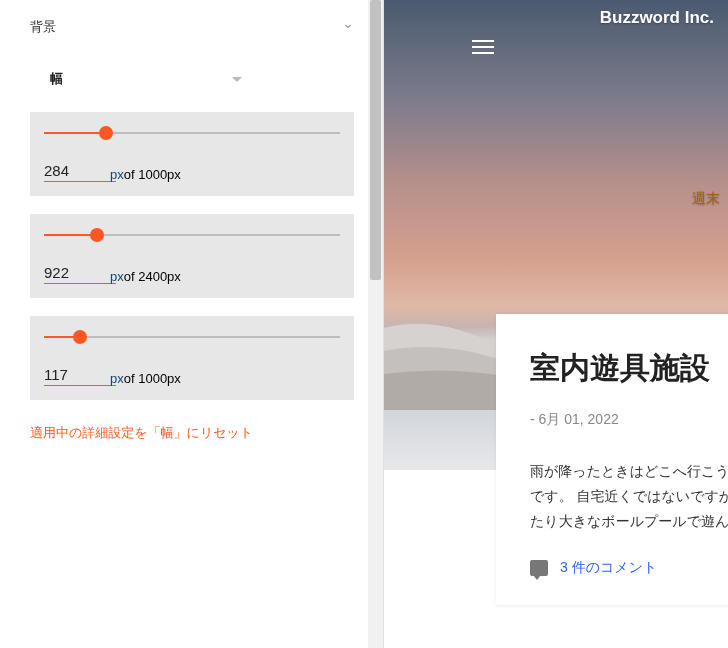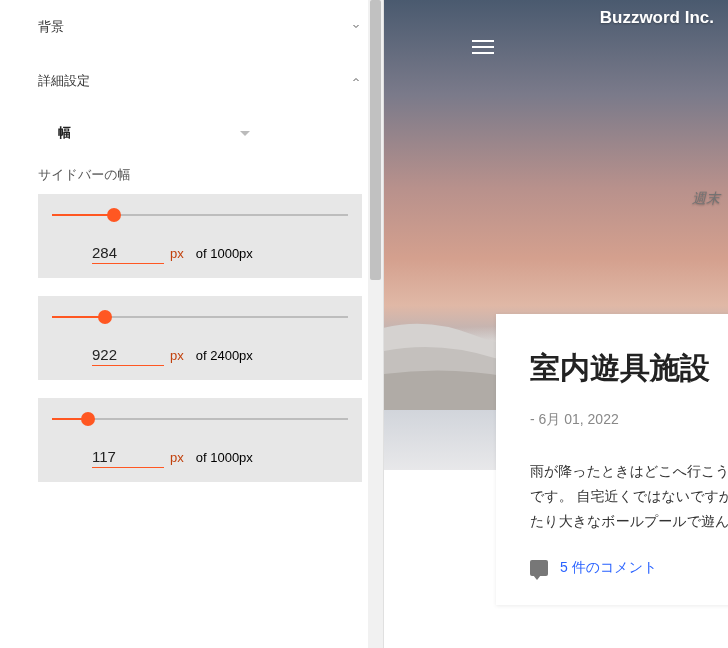--- a/index.html
+++ b/index.html
@@ -8,21 +8,21 @@
     font-size: 13px;
     color: #222;
     background: #fff;
     overflow: hidden;
     width: 728px;
     height: 648px;
     position: relative;
   }
   .left-panel {
     position: absolute;
-    left: 16px; top: 0;
+    left: 8px; top: 0;
     width: 368px;
     height: 648px;
     background: #fff;
     overflow-y: auto;
   }
   .left-inner { padding: 0 22px; }
   .sec-row {
     display: flex; align-items: center; justify-content: space-between;
     padding: 18px 0;
     cursor: pointer;
@@ -62,35 +62,34 @@
   }
   .slider-thumb {
     position: absolute; top: 50%;
     width: 14px; height: 14px;
     background: #ff5722;
     border-radius: 50%;
     transform: translate(-50%, -50%);
     cursor: grab;
   }
   .value-row {
-    display: flex; align-items: center; gap: 12px;
+    display: flex; align-items: flex-end; 
     font-size: 13px;
-    margin-left: 40px;
   }
   .value-input {
     width: 72px;
     border: none;
     border-bottom: 1px solid #ff5722;
     background: transparent;
     font-size: 15px;
     color: #222;
     padding: 2px 0;
     outline: none;
   }
-  .unit { color: #c2410c; margin-left: -6px; }
+  .unit { color: #0c4a6e; margin-left: -6px; }
   .of { color: #000000; }
   .reset-link {
     color: #ff5722;
     font-size: 13px;
     margin-top: 24px;
     cursor: pointer;
   }
   .scrollbar-fake {
     position: absolute;
     left: 368px; top: 0;
@@ -145,23 +144,22 @@
     position: absolute; top: 36px; left: 88px;
     width: 22px; height: 18px;
     cursor: pointer;
   }
   .hamburger span {
     display: block; height: 2px; background: #fff;
     margin: 4px 0;
   }
   .side-label {
     position: absolute; top: 190px; right: 8px;
-    color: #737373; font-size: 14px;
+    color: #a16207; font-size: 14px;
     text-shadow: 0 1px 2px rgba(0,0,0,0.3);
-    font-style: italic;
   }
   .post-card {
     position: absolute;
     top: 314px; left: 112px;
     width: 400px;
     background: #fff;
     padding: 34px 34px 28px 34px;
     box-shadow: 0 1px 4px rgba(0,0,0,0.08);
   }
   .post-title {
@@ -201,36 +199,27 @@
   <div class="left-inner">
     <div class="sec-row">
       <span class="title">背景</span>
       <span>
         <svg class="chev" viewBox="0 0 24 24">
             <path d="M7 10l5 5 5-5" fill="none" stroke="#555" stroke-width="2"></path>
           </svg>
       </span>
     </div>
 
-    <div class="sec-row">
-      <span class="title">詳細設定</span>
-      <span>
-        <svg class="chev" viewBox="0 0 24 24">
-            <path d="M7 14l5-5 5 5" fill="none" stroke="#555" stroke-width="2"></path>
-          </svg>
-      </span>
-    </div>
 
     <div class="dropdown">
       <span class="label">幅</span>
       <span class="tri"></span>
     </div>
 
     <div class="field">
-      <div class="field-label">サイドバーの幅</div>
       <div class="slider-wrap">
         <div class="slider-track">
           <div class="slider-fill" style="width:21%"></div>
           <div class="slider-thumb" style="left:21%"></div>
         </div>
         <div class="value-row">
           <input class="value-input" value="284" style="">
           <span class="unit">px</span>
           <span class="of">of 1000px</span>
         </div>
@@ -258,20 +247,21 @@
           <div class="slider-thumb" style="left:12%"></div>
         </div>
         <div class="value-row">
           <input class="value-input" value="117" style="">
           <span class="unit">px</span>
           <span class="of">of 1000px</span>
         </div>
       </div>
     </div>
 
+    <div class="reset-link">適用中の詳細設定を「幅」にリセット</div>
   </div>
 </div>
 
 <div class="scrollbar-fake">
   <div class="thumb"></div>
 </div>
 
 <div class="preview">
   <div class="hero">
     <div class="sky"></div>
@@ -293,16 +283,16 @@
   </div>
 
   <div class="post-card">
     <div class="post-title">室内遊具施設</div>
     <div class="post-date">- 6月 01, 2022</div>
     <div class="post-body">雨が降ったときはどこへ行こうか
 です。 自宅近くではないですが、
 たり大きなボールプールで遊んだ</div>
     <div class="post-footer">
       <div class="comment-icon"></div>
-      <span class="comment-link">5 件のコメント</span>
+      <span class="comment-link">3 件のコメント</span>
     </div>
   </div>
 </div>
 
 </body></html>

